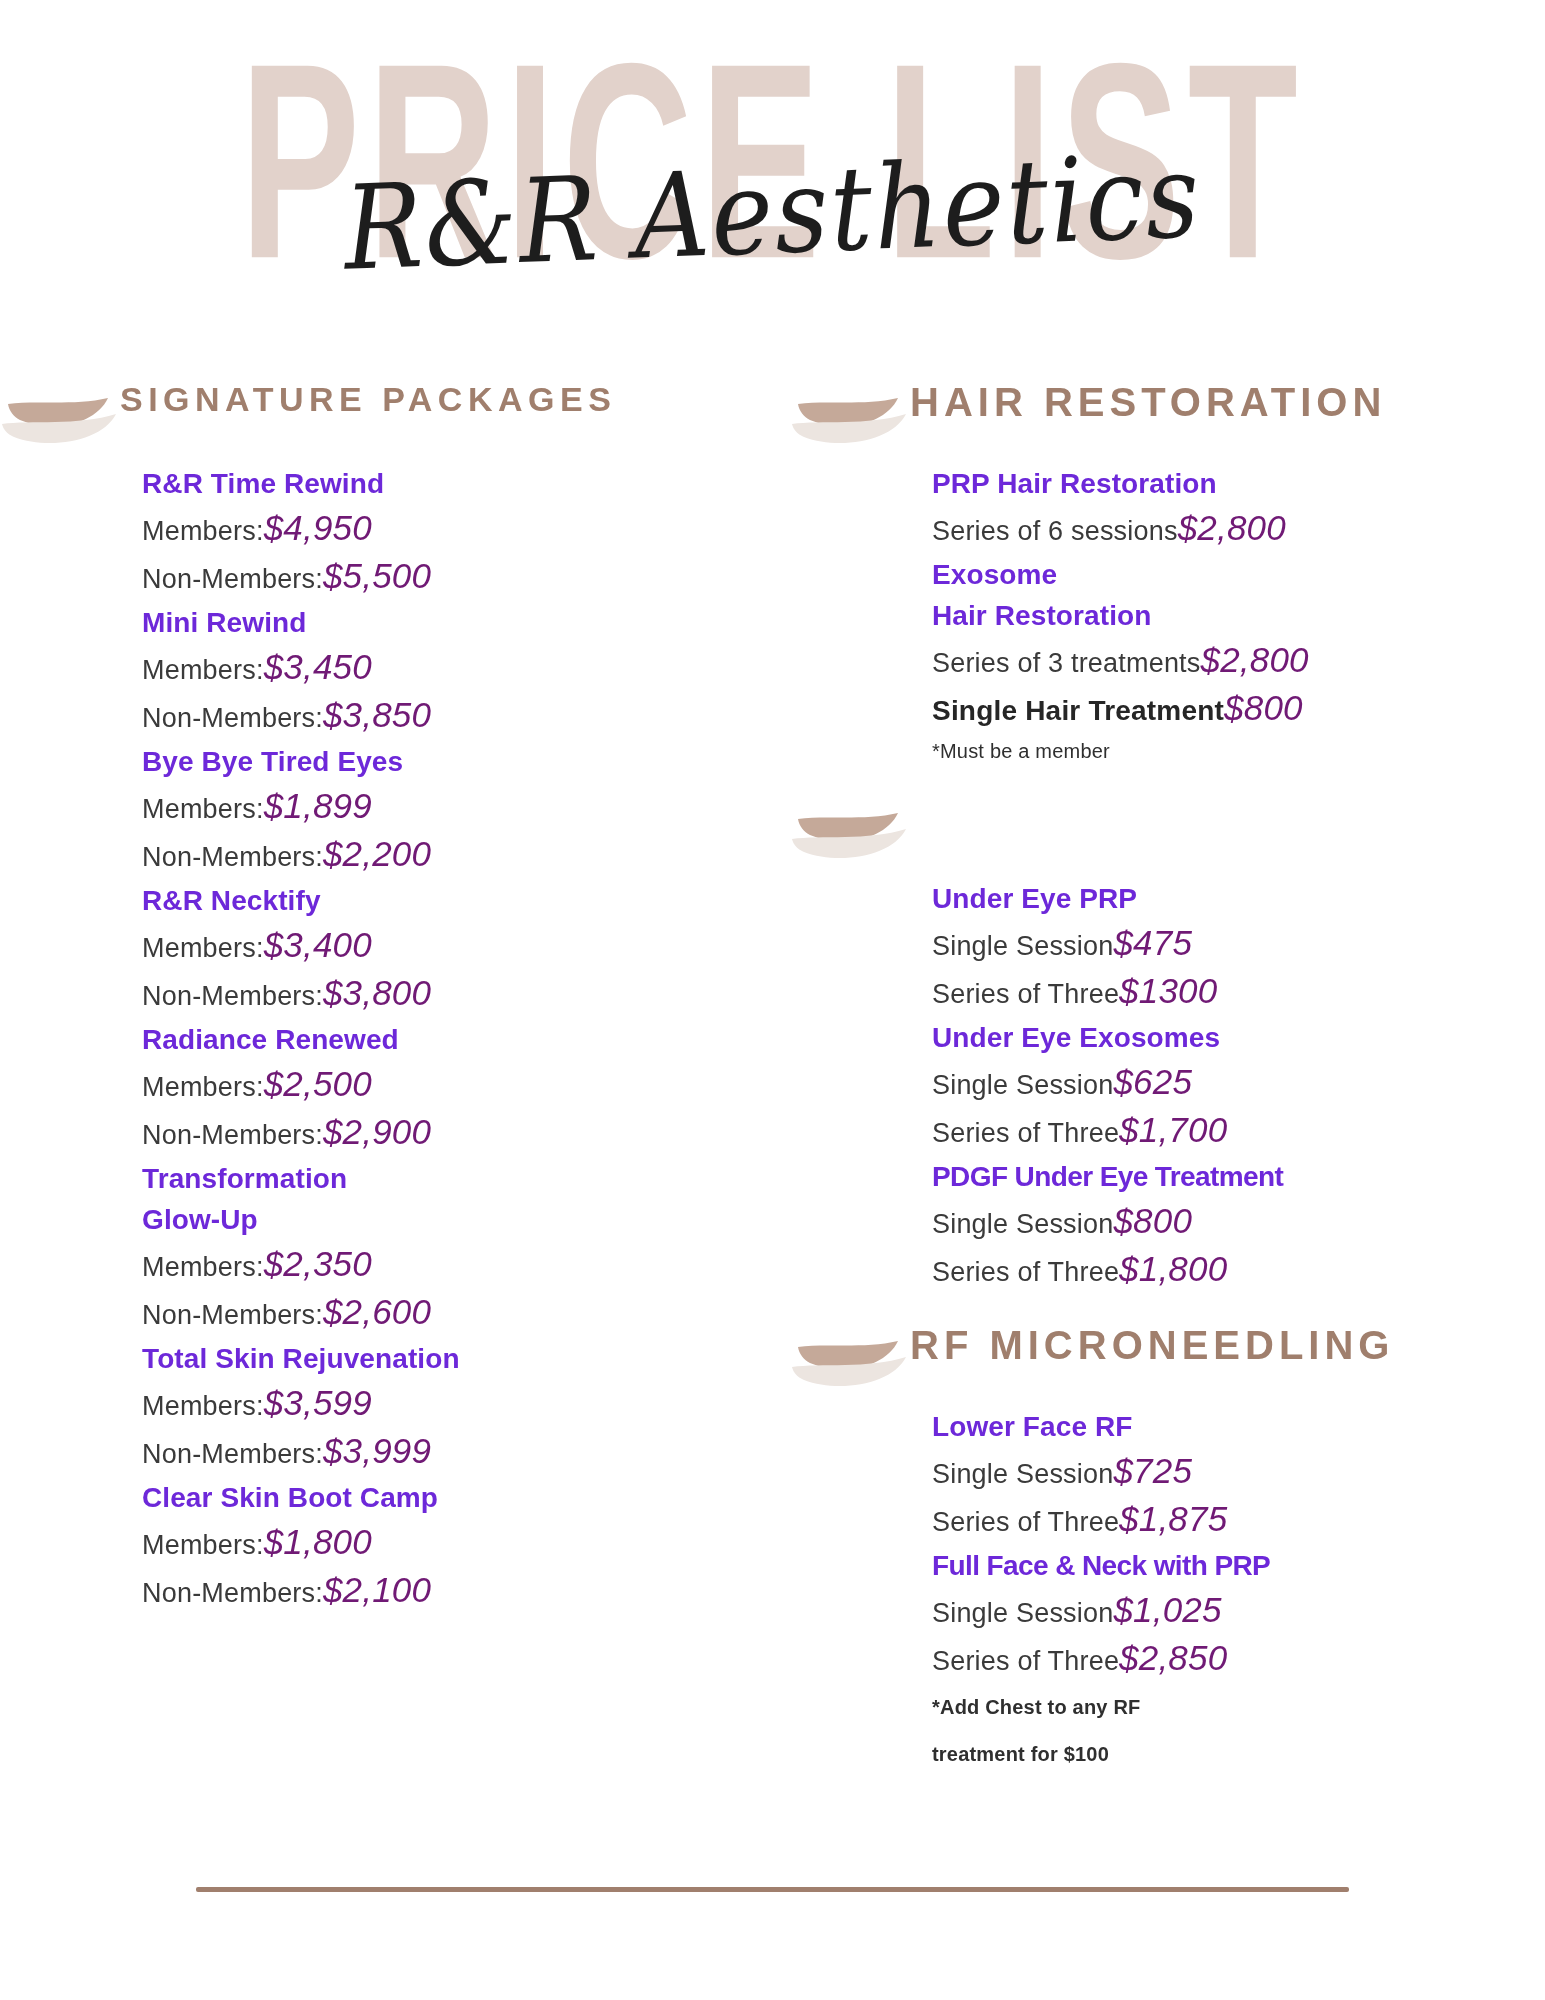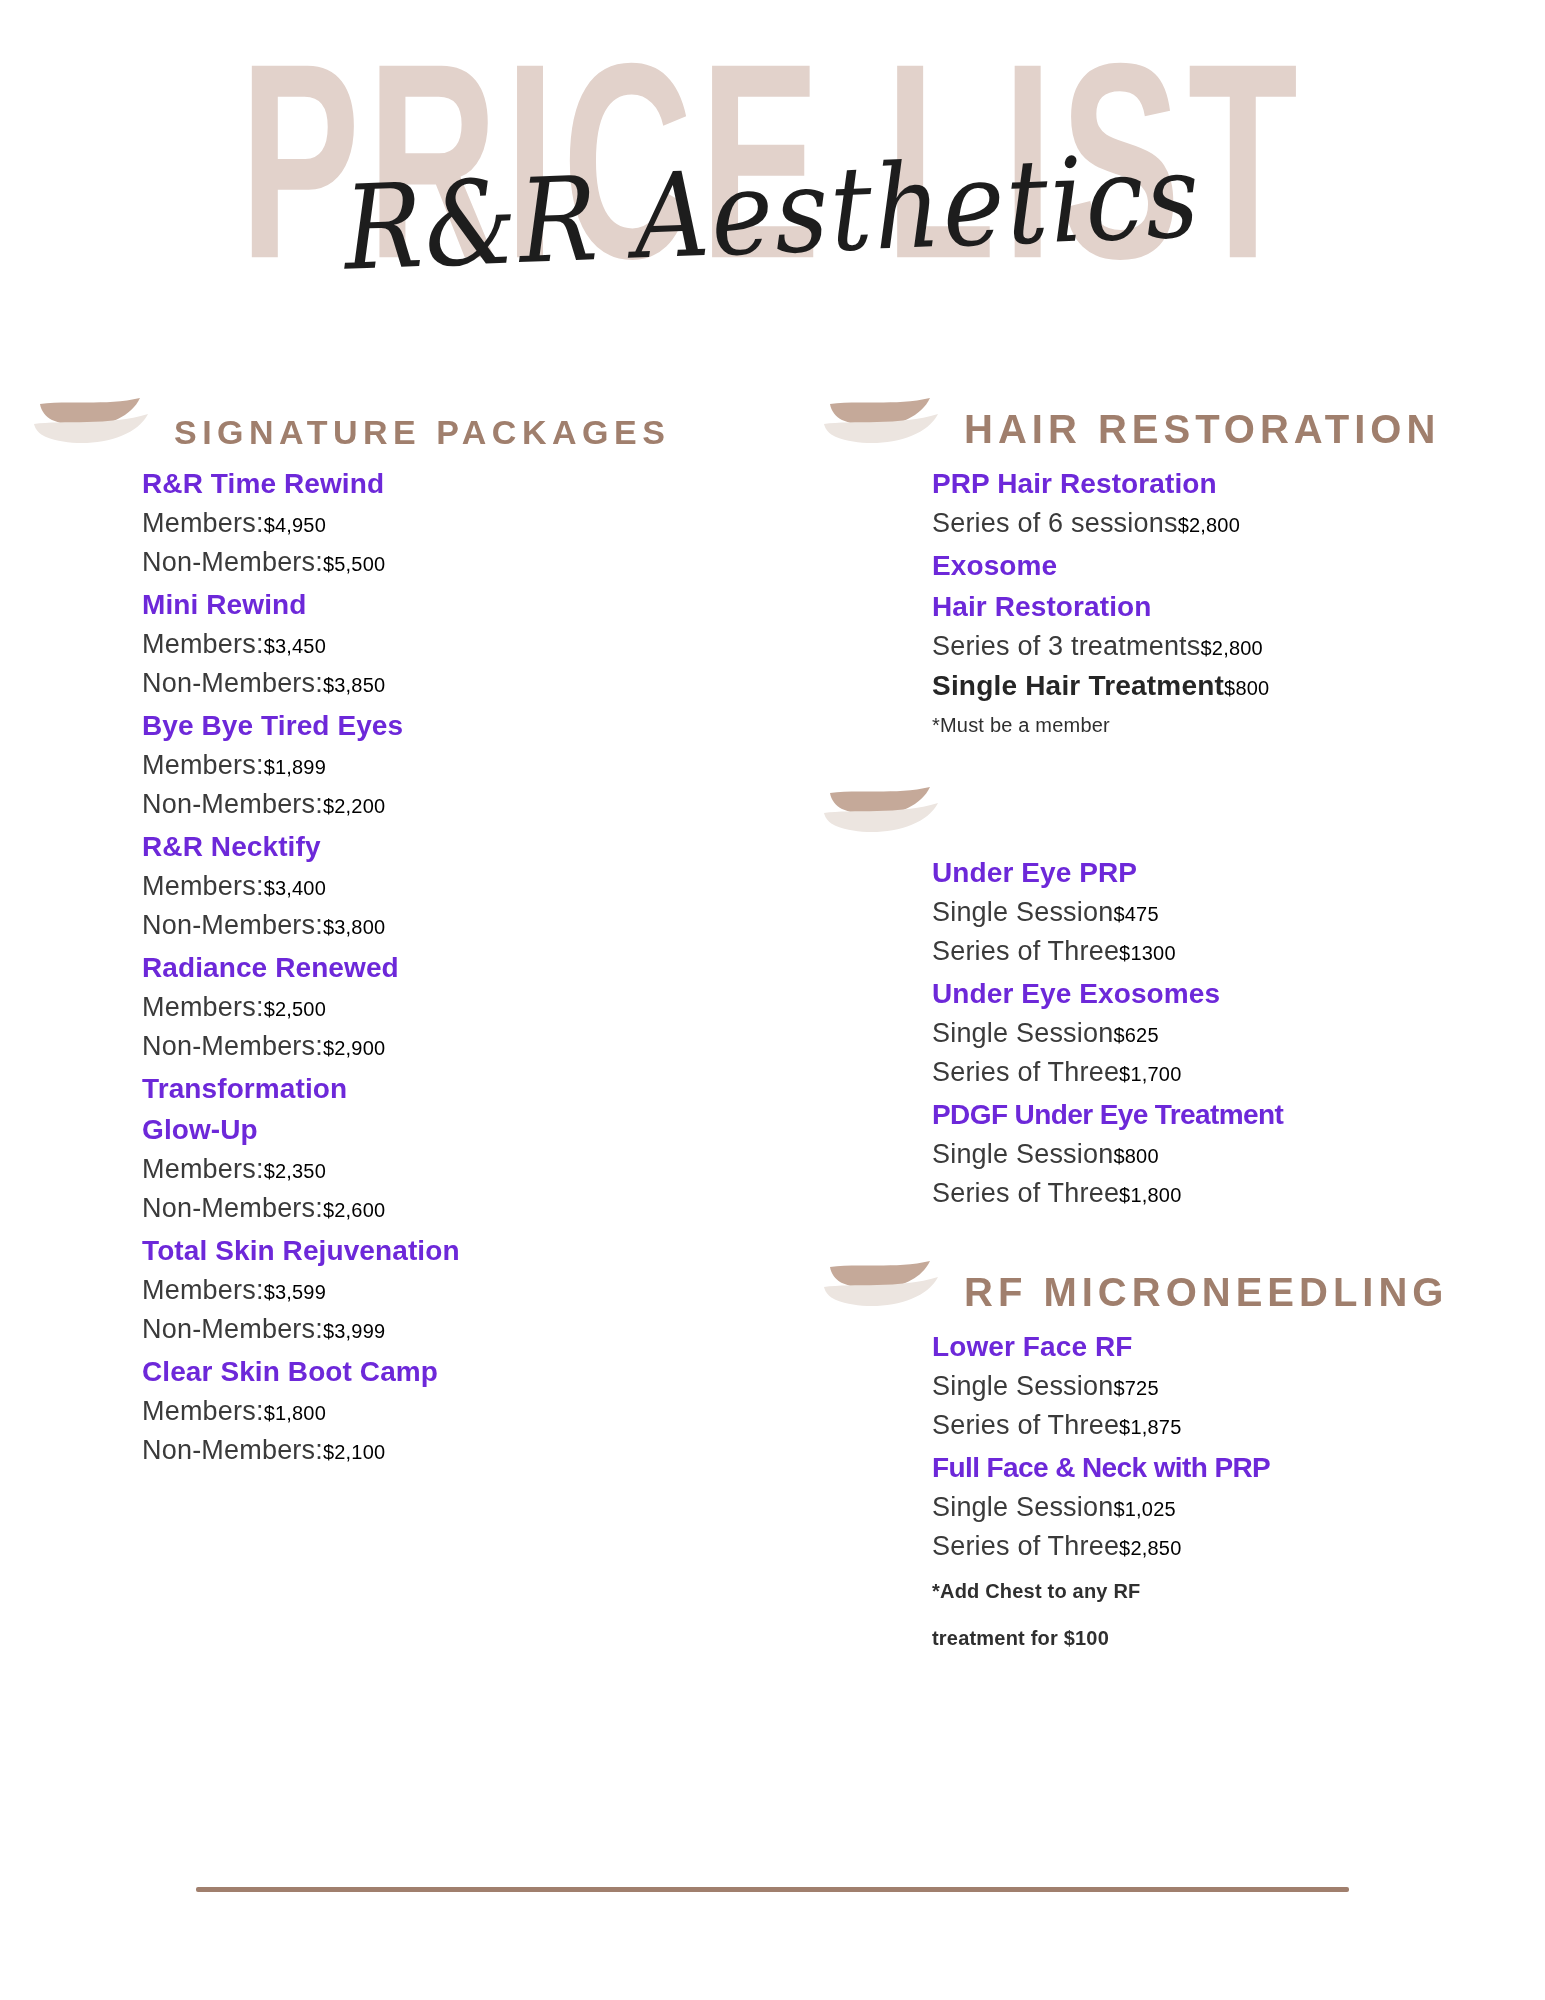--- a/index.html
+++ b/index.html
@@ -65,23 +65,21 @@
     width: 100%;
     display: flex;
     align-items: flex-start;
   }
   .col-left  { width: 790px; position: relative; }
   .col-right { width: 755px; position: relative; }
 
   
   .section-head {
     display: flex;
-    align-items: flex-end;
-    gap: 22px;
-    padding-left: 32px;
+    align-items: flex-start;
   }
   .swoosh {
     flex: 0 0 auto;
     width: 120px;
     height: 72px;
     position: relative;
   }
   .swoosh svg { display: block; width: 120px; height: 72px; }
 
   .section-title {
@@ -117,23 +115,24 @@
   }
   .row-label {
     font-family: "Liberation Sans", sans-serif;
     font-weight: 300;
     font-size: 27px;
     color: #3a3a3a;
     letter-spacing: 0.2px;
   }
   .row-price {
     font-family: "Liberation Sans", sans-serif;
+    font-style: italic;
     font-weight: 400;
-    font-size: 20px;
-    color: #000000;
+    font-size: 35px;
+    color: #701a75;
     letter-spacing: 0.2px;
     white-space: nowrap;
   }
 
   
   .row.bold-row .row-label {
     font-weight: bold;
     font-size: 28px;
     color: #262626;
   }

